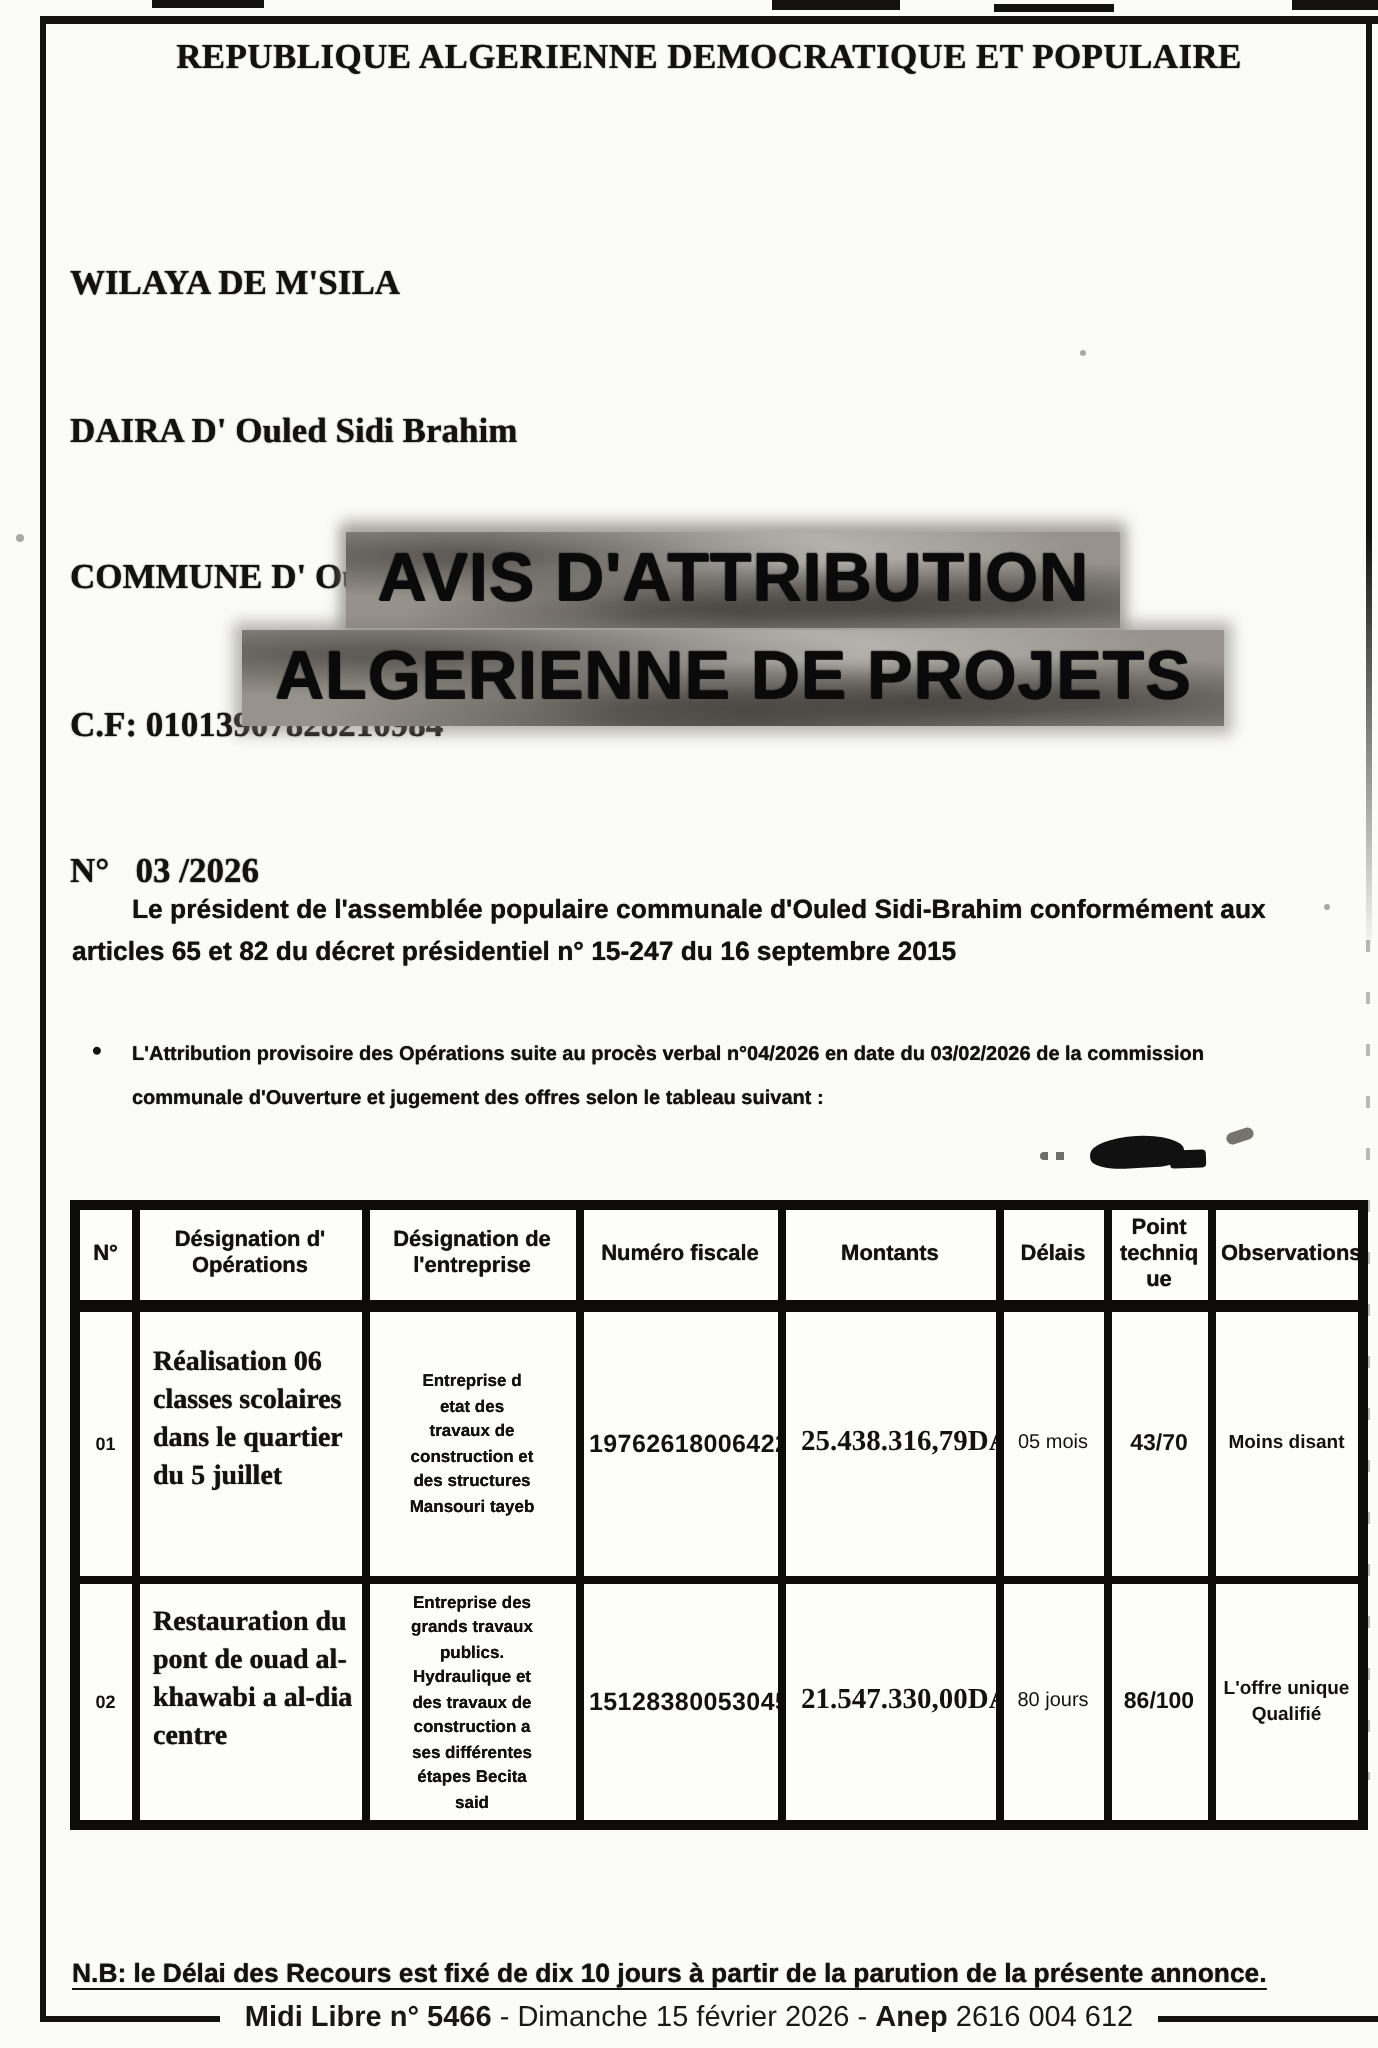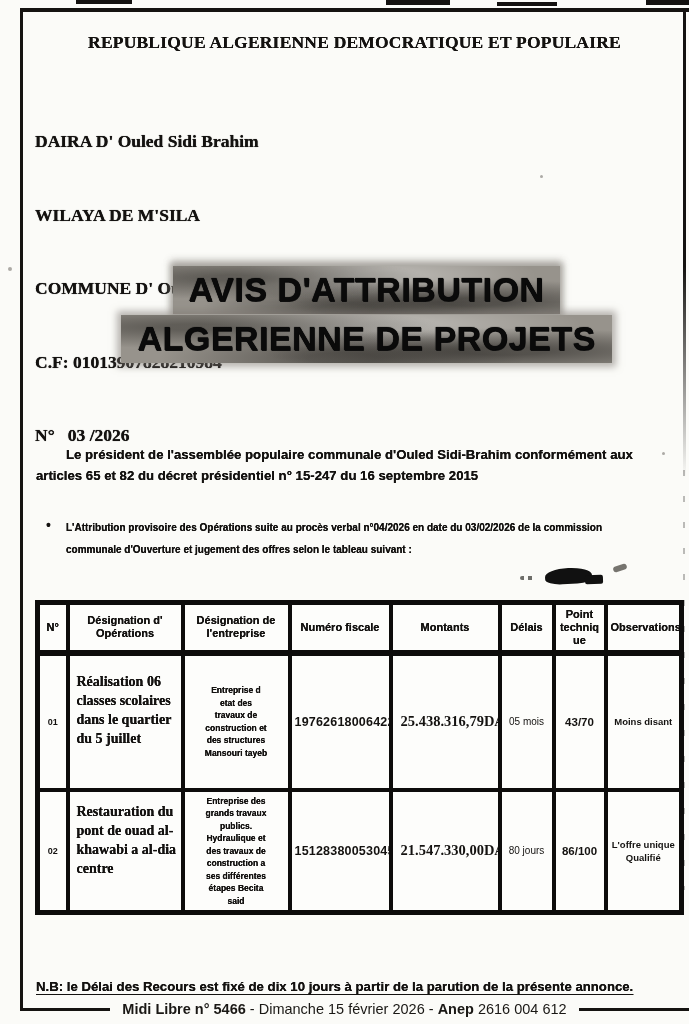--- a/index.html
+++ b/index.html
@@ -24,21 +24,21 @@
     position:absolute; right:3px; top:8px; height:470px; width:3px;
     background:linear-gradient(#151311 0%, #151311 55%, rgba(21,19,17,0) 100%);
   }
   .frame-right-faint {
     position:absolute; right:4px; top:470px; height:420px; width:2px; opacity:.28;
     background:repeating-linear-gradient(#151311 0 6px, transparent 6px 26px);
   }
 
   
   .rep-title {
-    position:absolute; left:20px; right:0; top:32px;
+    position:absolute; left:20px; right:0; top:18px;
     text-align:center;
     font-family:"Liberation Serif", serif;
     font-weight:bold; font-size:17.5px; letter-spacing:.2px;
     text-shadow:0 0 .6px #000;
   }
   .admin-block {
     position:absolute; left:35px; top:80px;
     font-family:"Liberation Serif", serif;
     font-weight:bold; font-size:17.5px; line-height:24.5px;
     text-shadow:0 0 .7px #000;
@@ -159,22 +159,22 @@
   <div class="noise-dot" style="left:662px; top:452px; width:3px; height:3px;"></div>
 
   <div class="frame-top"></div>
   <div class="frame-left"></div>
   <div class="frame-right"></div>
   <div class="frame-right-faint"></div>
 
   <div class="rep-title">REPUBLIQUE ALGERIENNE DEMOCRATIQUE ET POPULAIRE</div>
 
   <div class="admin-block">
+    <div>WILAYA DE M'SILA</div>
     <div>DAIRA D' Ouled Sidi Brahim</div>
-    <div>WILAYA DE M'SILA</div>
     <div>COMMUNE D' Ouled Sidi Brahim</div>
     <div>C.F: 01013907828210984</div>
     <div>N°   03 /2026</div>
   </div>
 
   <div class="big-title">
     <span class="title-line l1">AVIS D'ATTRIBUTION</span><br>
     <span class="title-line l2">ALGERIENNE DE PROJETS</span>
   </div>
 

